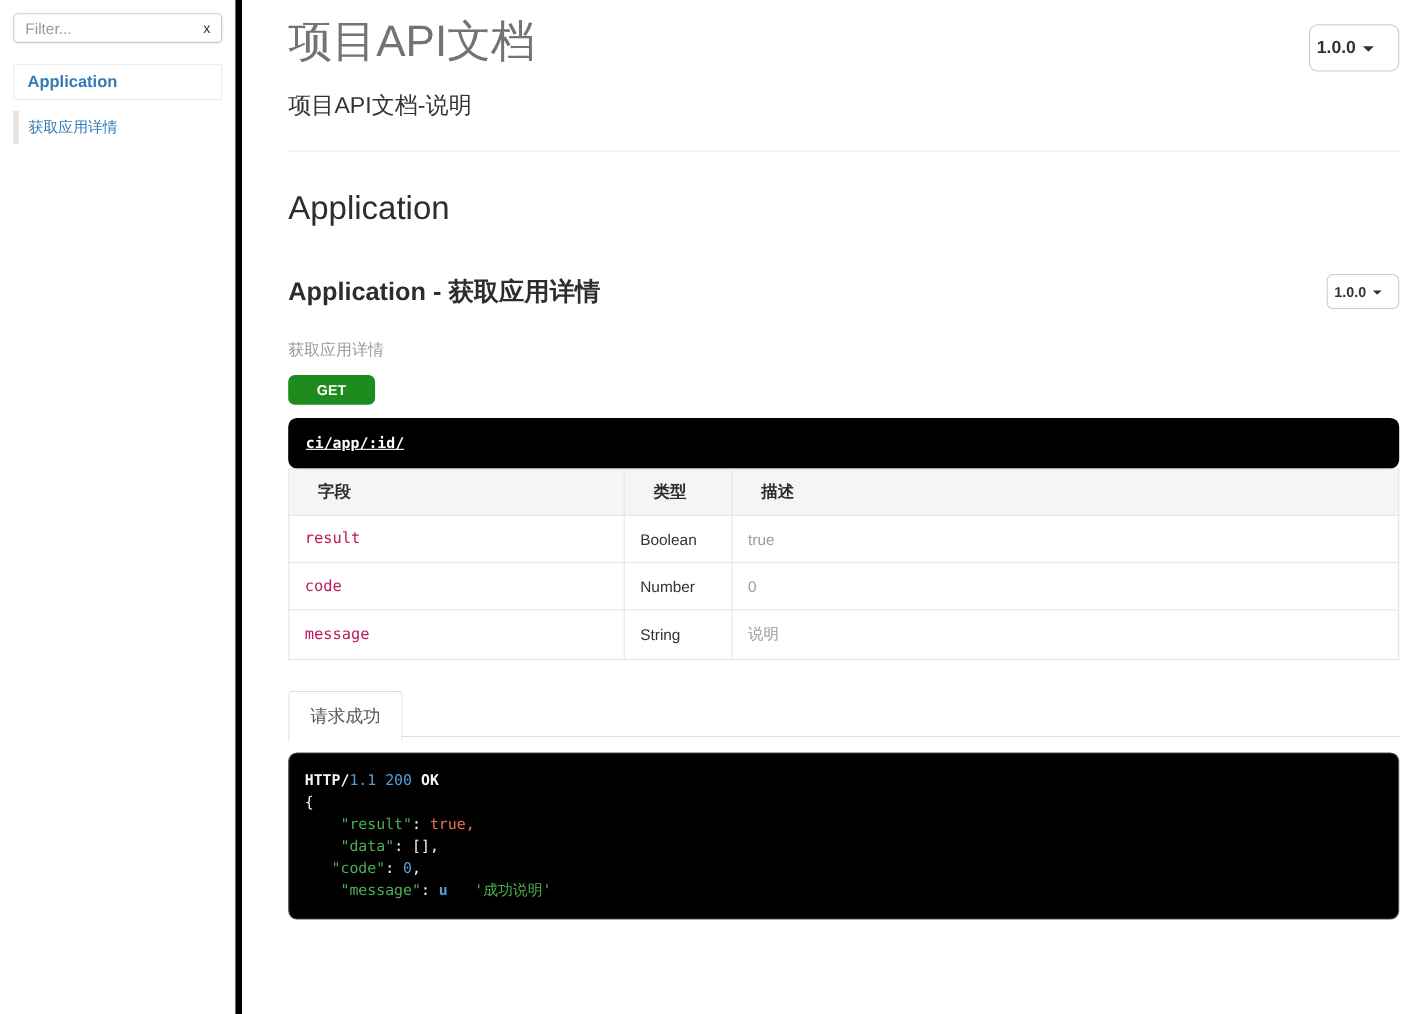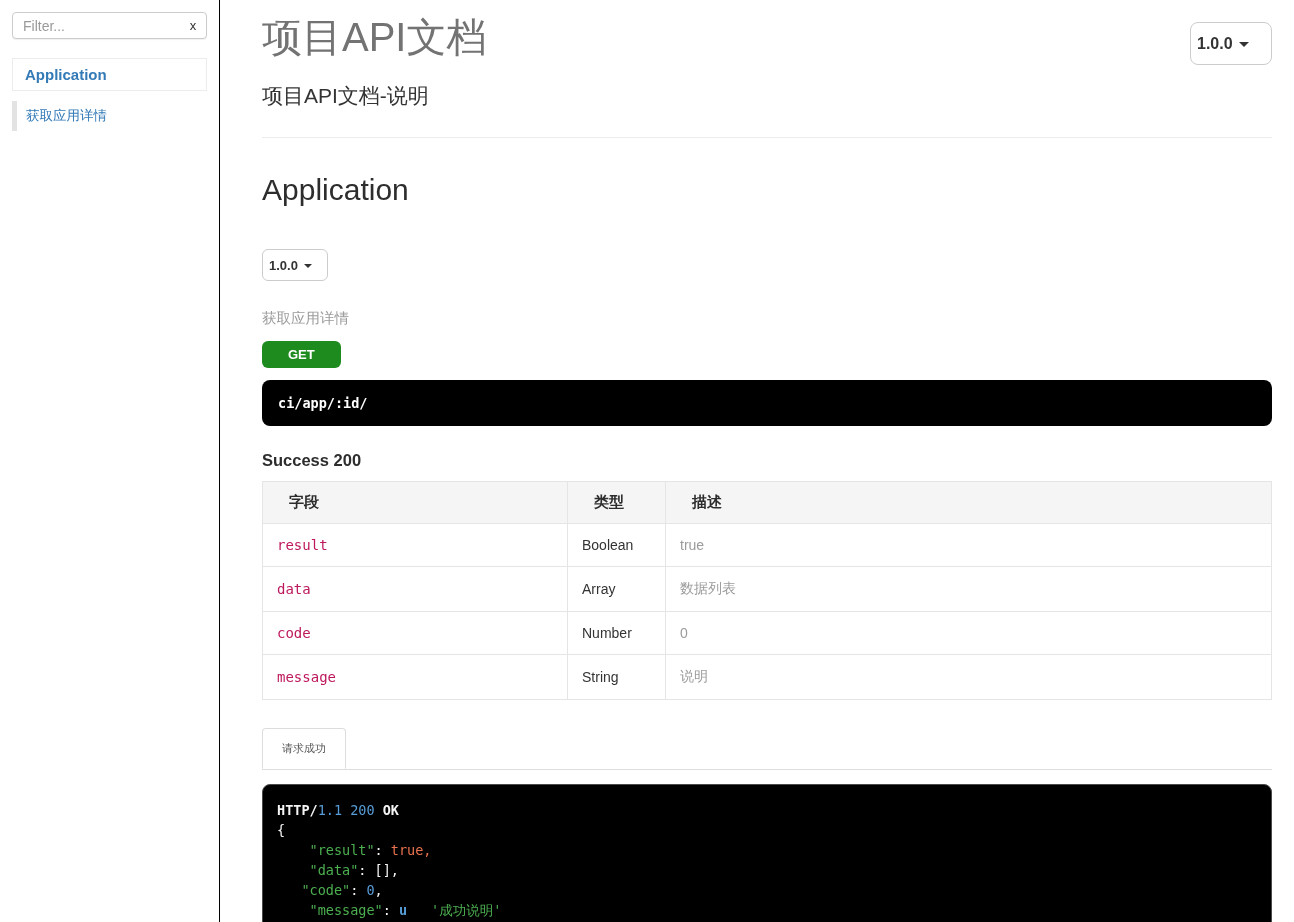--- a/index.html
+++ b/index.html
@@ -6,21 +6,21 @@
   html, body { margin: 0; padding: 0; }
   body {
     width: 1294px; height: 922px; overflow: hidden;
     background: #fff; color: #2d2d2d;
     font-family: "Liberation Sans", sans-serif;
   }
 
   
   .sidebar {
     position: fixed; left: 0; top: 0; width: 220px; height: 922px;
-    background: #fff; border-right: 1px solid #000000; padding: 12px;
+    background: #fff; border-right: 6px solid #000000; padding: 12px;
   }
   .filter-wrap { position: relative; }
   .filter-input {
     width: 100%; height: 27px; border: 1px solid #ccc; border-radius: 4px;
     padding: 4px 28px 4px 10px; font-size: 14px; color: #555; outline: none;
     font-family: "Liberation Sans", sans-serif;
     box-shadow: 0 1px 1px rgba(0,0,0,0.06);
   }
   .filter-input::placeholder { color: #9a9a9a; }
   .filter-clear {
@@ -70,39 +70,39 @@
   .article-desc { color: #9b9b9b; font-size: 14.5px; margin: 28px 0 0; }
 
   .method-badge {
     display: inline-block; margin-top: 13px; background: #1e8b1e; color: #fff;
     font-weight: 700; font-size: 13px; padding: 6px 26px; border-radius: 6px;
   }
 
   .endpoint-block {
     margin: 12px 0 0; background: #000; color: #fff; border-radius: 8px;
     padding: 15px 16px; font-family: "DejaVu Sans Mono", monospace;
-    font-size: 13.5px; font-weight: 700; white-space: pre;
+    font-size: 13.5px; font-weight: 700; white-space: pre; text-decoration: underline;
   }
 
   .success-title { font-size: 16.5px; font-weight: 600; color: #2d2d2d; margin: 25px 0 11px; }
 
   table.fields { width: 100%; border-collapse: collapse; table-layout: fixed; }
   table.fields th, table.fields td { border: 1px solid #e5e5e5; text-align: left; }
   table.fields th {
     background: #f5f5f5; padding: 11px 26px; font-size: 15px; font-weight: 700; color: #2d2d2d;
   }
   table.fields td { padding: 13px 14px; font-size: 14px; }
   td.cell-field { font-family: "DejaVu Sans Mono", monospace; font-size: 13px; color: #be185d; }
   td.cell-type { color: #333; }
   td.cell-desc { color: #9b9b9b; }
   .col-field { width: 305px; } .col-type { width: 98px; }
 
   .tabs { margin-top: 27px; border-bottom: 1px solid #ddd; height: 43px; }
   .tab {
-    display: inline-block; padding: 12px 19px; font-size: 11px; color: #555;
+    display: inline-block; padding: 12px 19px; font-size: 16px; color: #555;
     border: 1px solid #ddd; border-bottom: 1px solid #fff; background: #fff;
     border-radius: 4px 4px 0 0; position: relative; top: 1px; cursor: pointer;
   }
 
   .code-block {
     margin: 14px 0 0; background: #000; border: 1px solid #4a4a4a; border-radius: 8px;
     padding: 15px 14px; font-family: "DejaVu Sans Mono", monospace;
     font-size: 13.5px; line-height: 20px; color: #f5f5f5; white-space: pre;
   }
   .tok-plain   { color: #f5f5f5; }
@@ -137,33 +137,33 @@
     <span class="caret"></span>
   </button>
 
   <p class="page-subtitle">项目API文档-说明</p>
 
   <hr class="top-hr">
 
   <h1 class="group-title">Application</h1>
 
   <div class="article-header">
+    <h2 class="article-title">Application - 获取应用详情</h2>
     <button class="version-btn sm">
       <span>1.0.0</span>
       <span class="caret"></span>
     </button>
   </div>
 
   <p class="article-desc">获取应用详情</p>
 
   <span class="method-badge">GET</span>
 
   <pre class="endpoint-block">ci/app/:id/</pre>
 
-  <h3 class="success-title">Success 200</h3>
 
   <table class="fields">
     <colgroup>
         <col class="col-field">
         <col class="col-type">
         <col>
       </colgroup>
     <thead>
         <tr id="table-head-row">
           <th>字段</th>
@@ -171,25 +171,20 @@
           <th>描述</th>
         </tr>
       </thead>
     <tbody id="table-body">
         <tr>
           <td class="cell-field">result</td>
           <td class="cell-type">Boolean</td>
           <td class="cell-desc">true</td>
         </tr>
         <tr>
-          <td class="cell-field">data</td>
-          <td class="cell-type">Array</td>
-          <td class="cell-desc">数据列表</td>
-        </tr>
-        <tr>
           <td class="cell-field">code</td>
           <td class="cell-type">Number</td>
           <td class="cell-desc">0</td>
         </tr>
         <tr>
           <td class="cell-field">message</td>
           <td class="cell-type">String</td>
           <td class="cell-desc">说明</td>
         </tr>
       </tbody>

